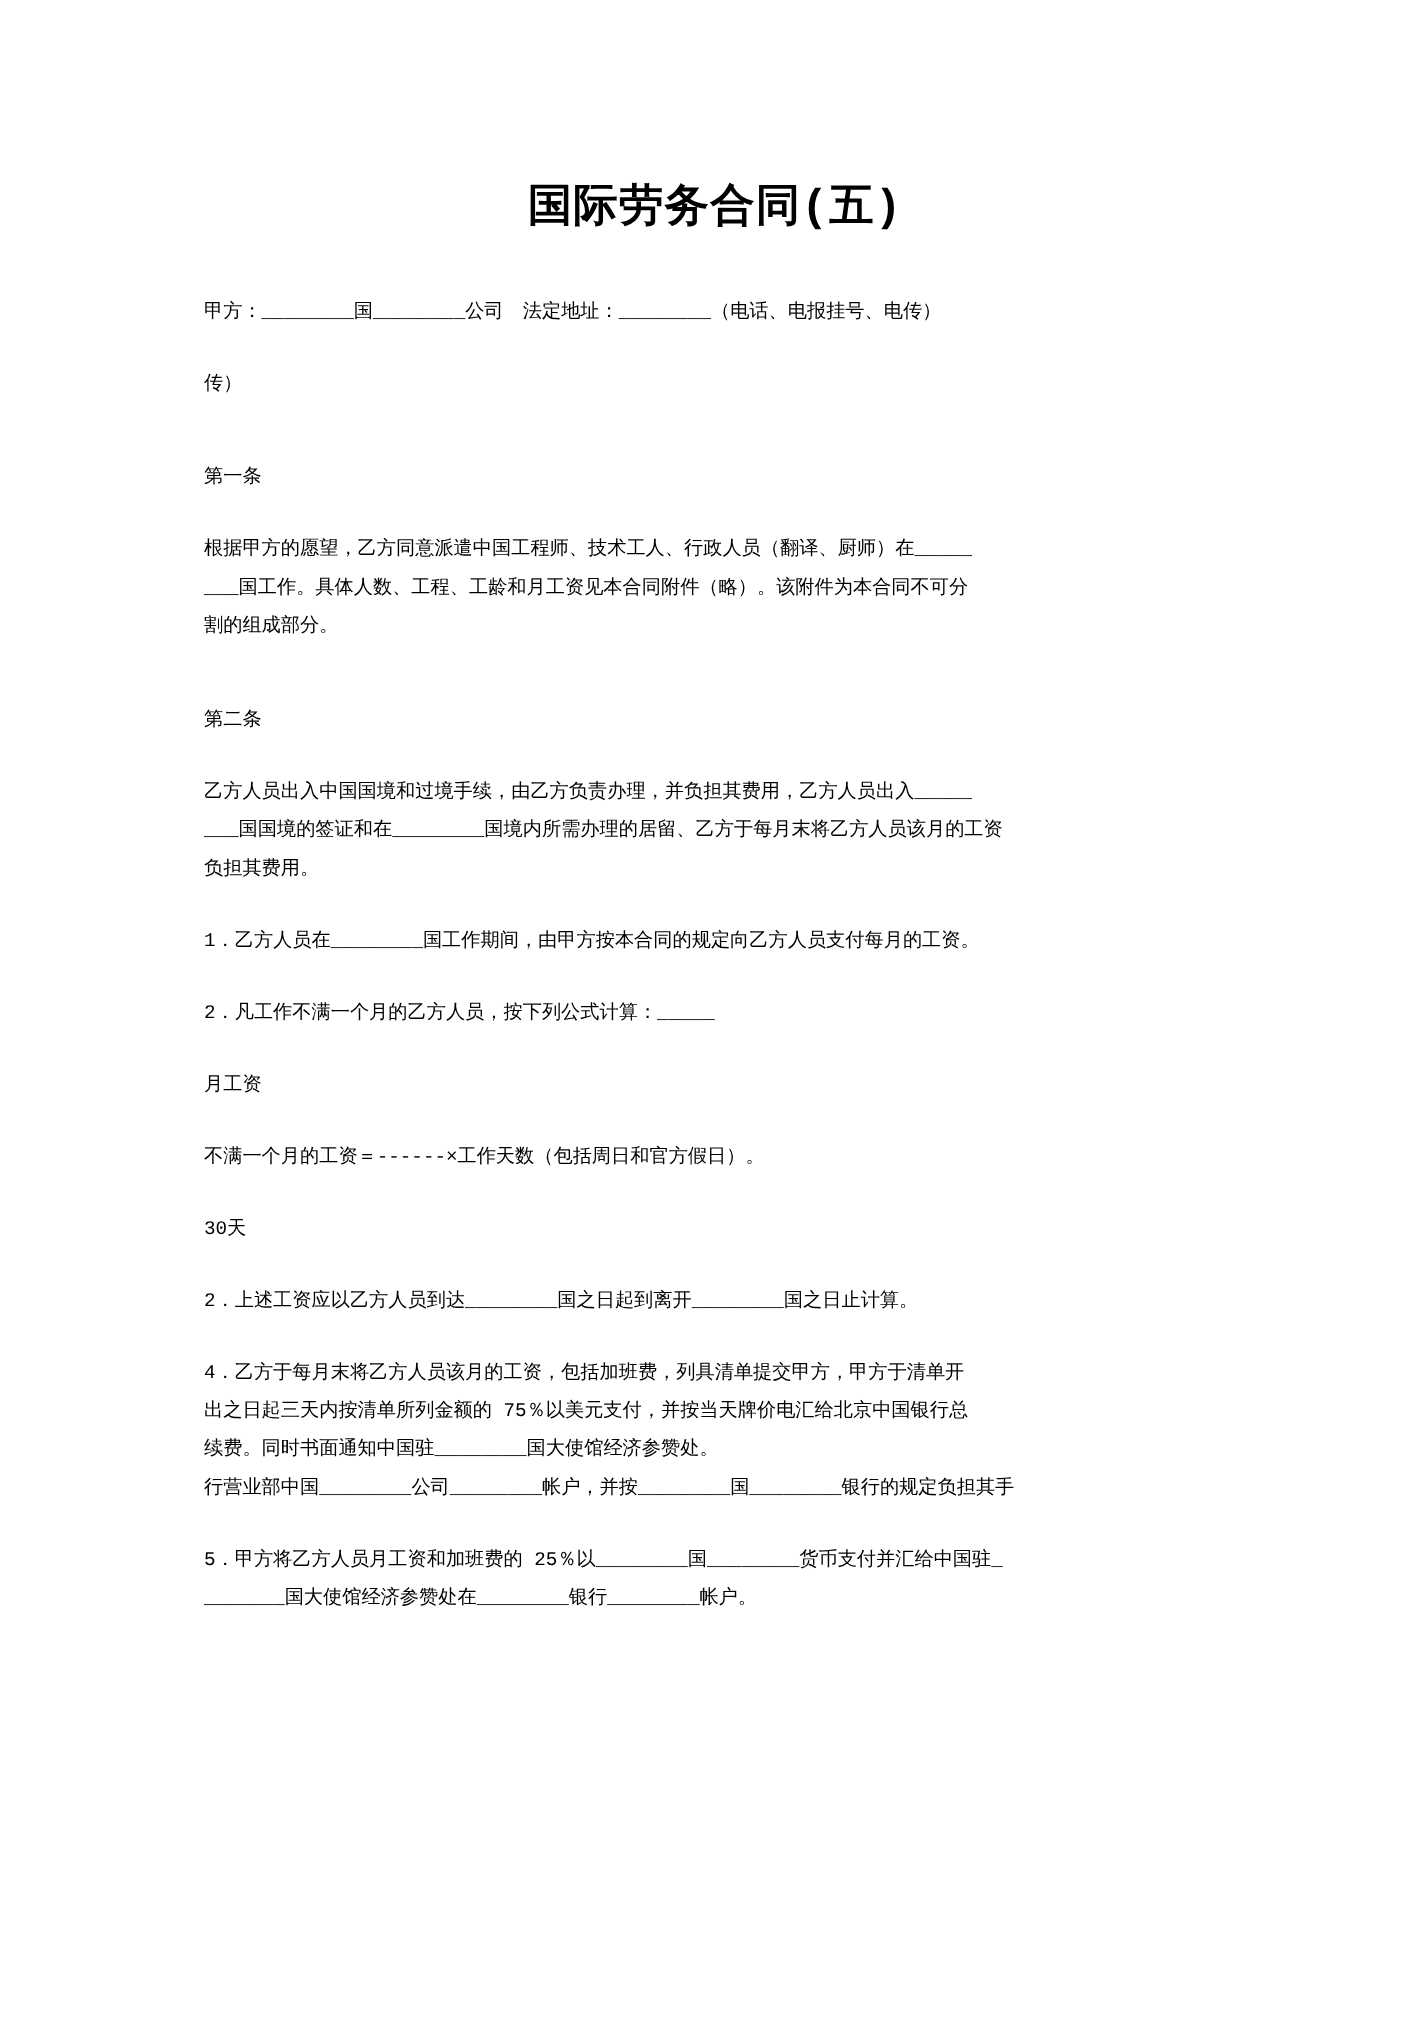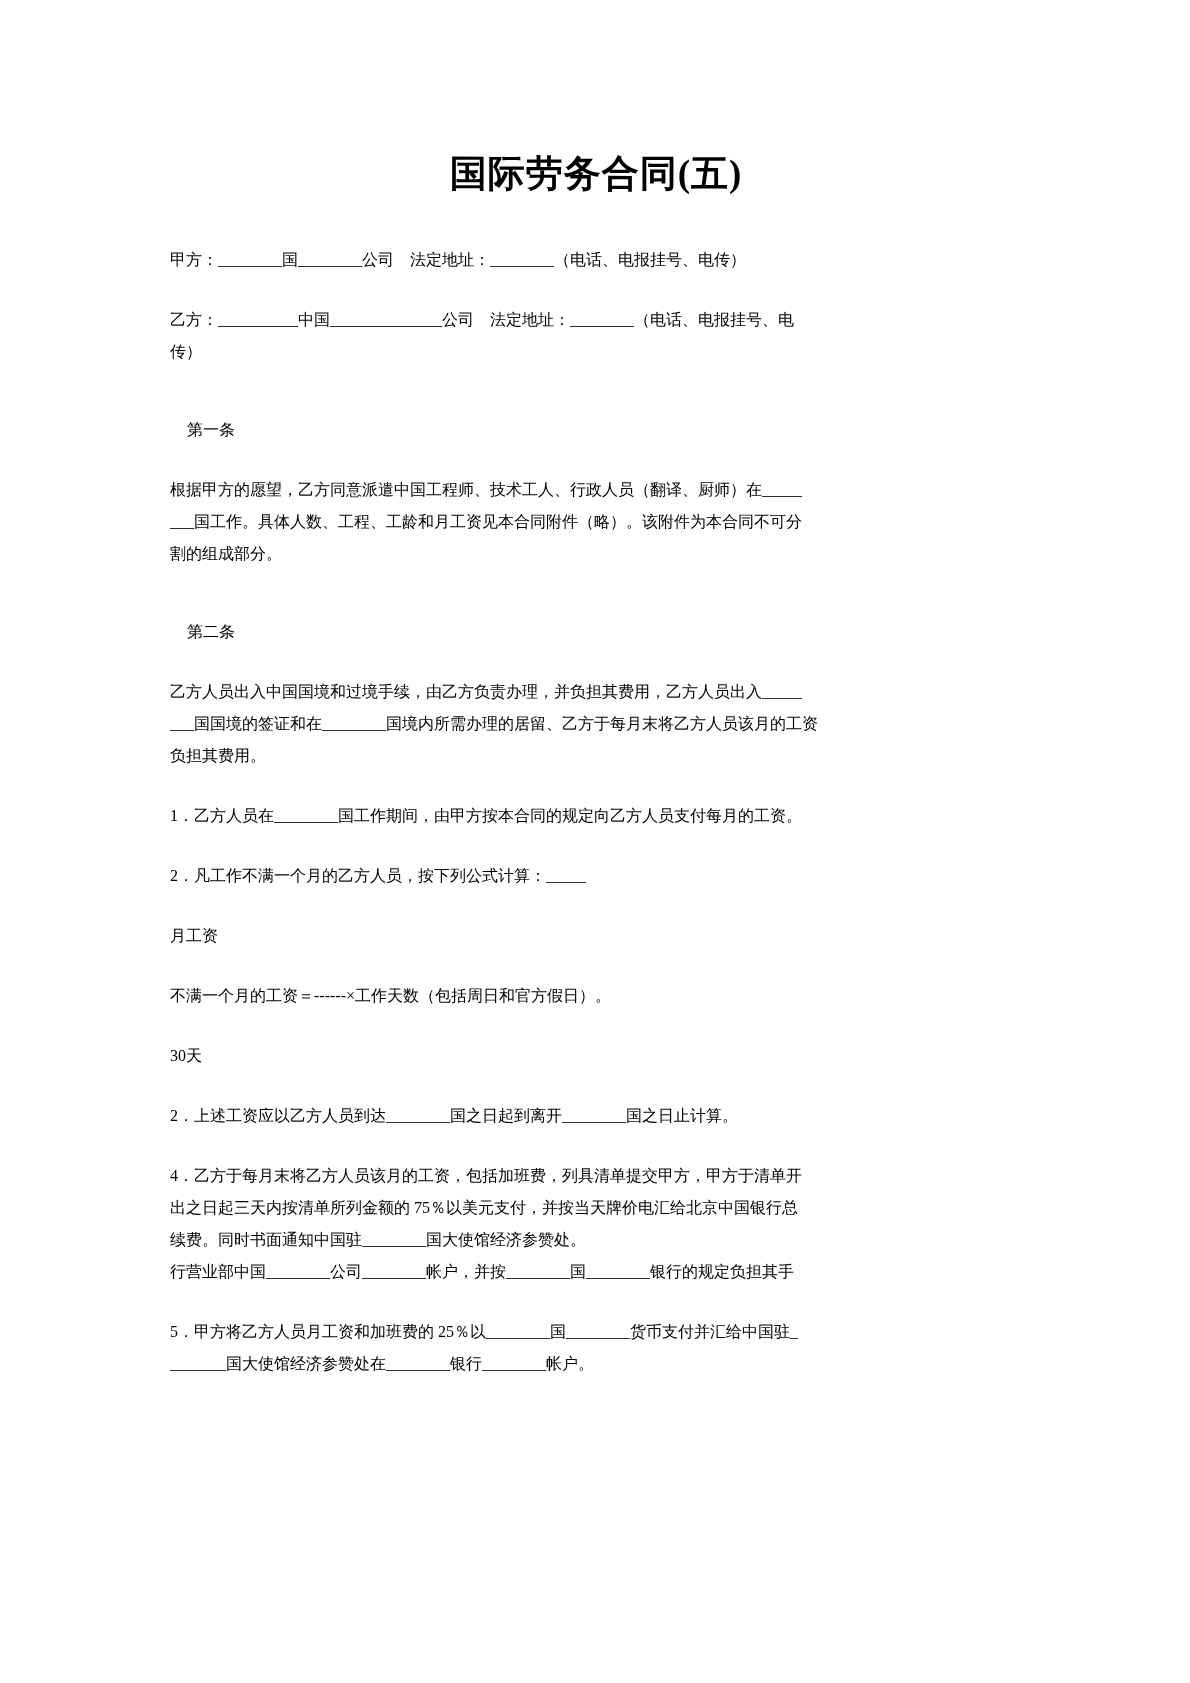--- a/index.html
+++ b/index.html
@@ -7,21 +7,21 @@
     padding: 0;
     background: #ffffff;
   }
   .page {
     position: relative;
     width: 1190px;
     height: 1683px;
     background: #ffffff;
     box-sizing: border-box;
     padding: 150px 168px 40px 170px;
-    font-family: Liberation Serif, serif;
+    font-family: Liberation Mono, monospace;
     color: #000000;
     overflow: hidden;
   }
   .title {
     text-align: center;
     font-size: 37px;
     line-height: 48px;
     font-weight: bold;
     margin: 0 0 46px 0;
     letter-spacing: 1px;
@@ -29,34 +29,32 @@
   .para {
     margin: 0 0 28px 0;
     font-size: 16px;
   }
   .para .line {
     line-height: 32px;
     white-space: pre;
   }
   .heading {
     margin-top: 46px;
-    margin-left: 17px;
   }
 </style>
 </head>
 <body>
 
 <div class="page">
   <h1 class="title">国际劳务合同(五)</h1>
   <div>
       <div class="para">
         <div class="line">甲方：________国________公司　法定地址：________（电话、电报挂号、电传）</div>
       </div>
       <div class="para">
-        <div class="line">乙方：__________中国______________公司　法定地址：________（电话、电报挂号、电</div>
         <div class="line">传）</div>
       </div>
       <div class="para heading">
         <div class="line">第一条</div>
       </div>
       <div class="para">
         <div class="line">根据甲方的愿望，乙方同意派遣中国工程师、技术工人、行政人员（翻译、厨师）在_____</div>
         <div class="line">___国工作。具体人数、工程、工龄和月工资见本合同附件（略）。该附件为本合同不可分</div>
         <div class="line">割的组成部分。</div>
       </div>

